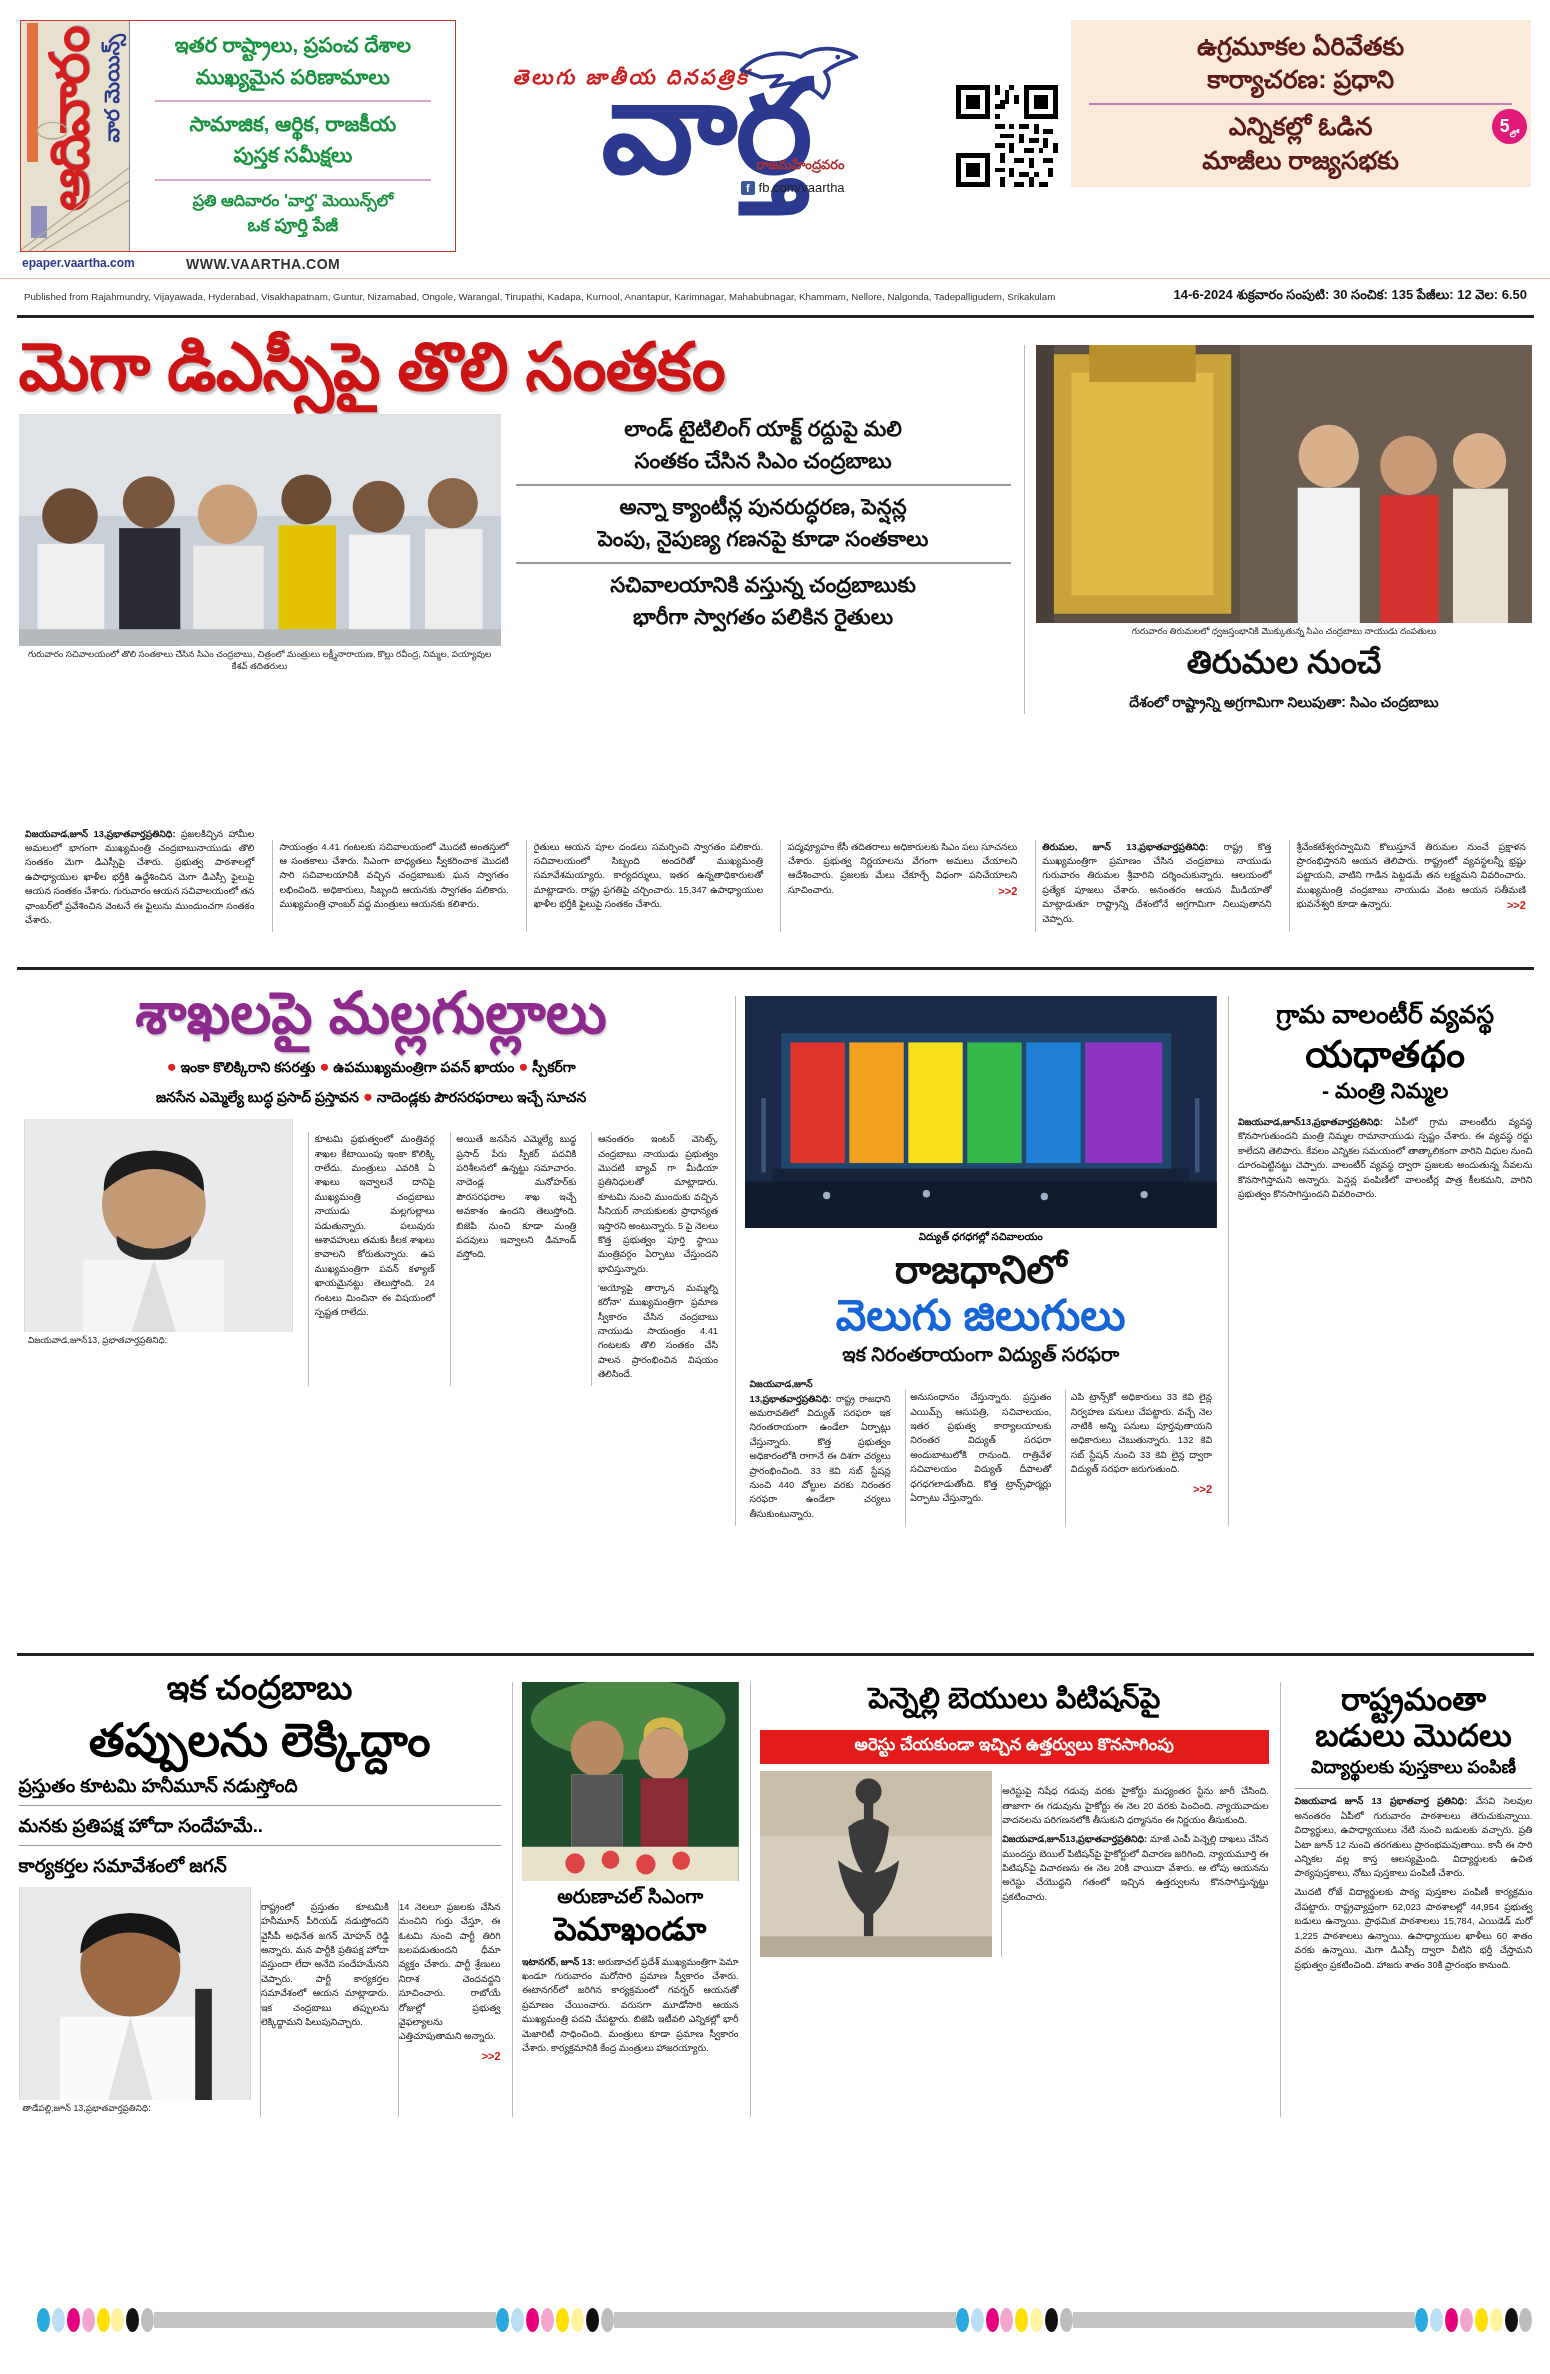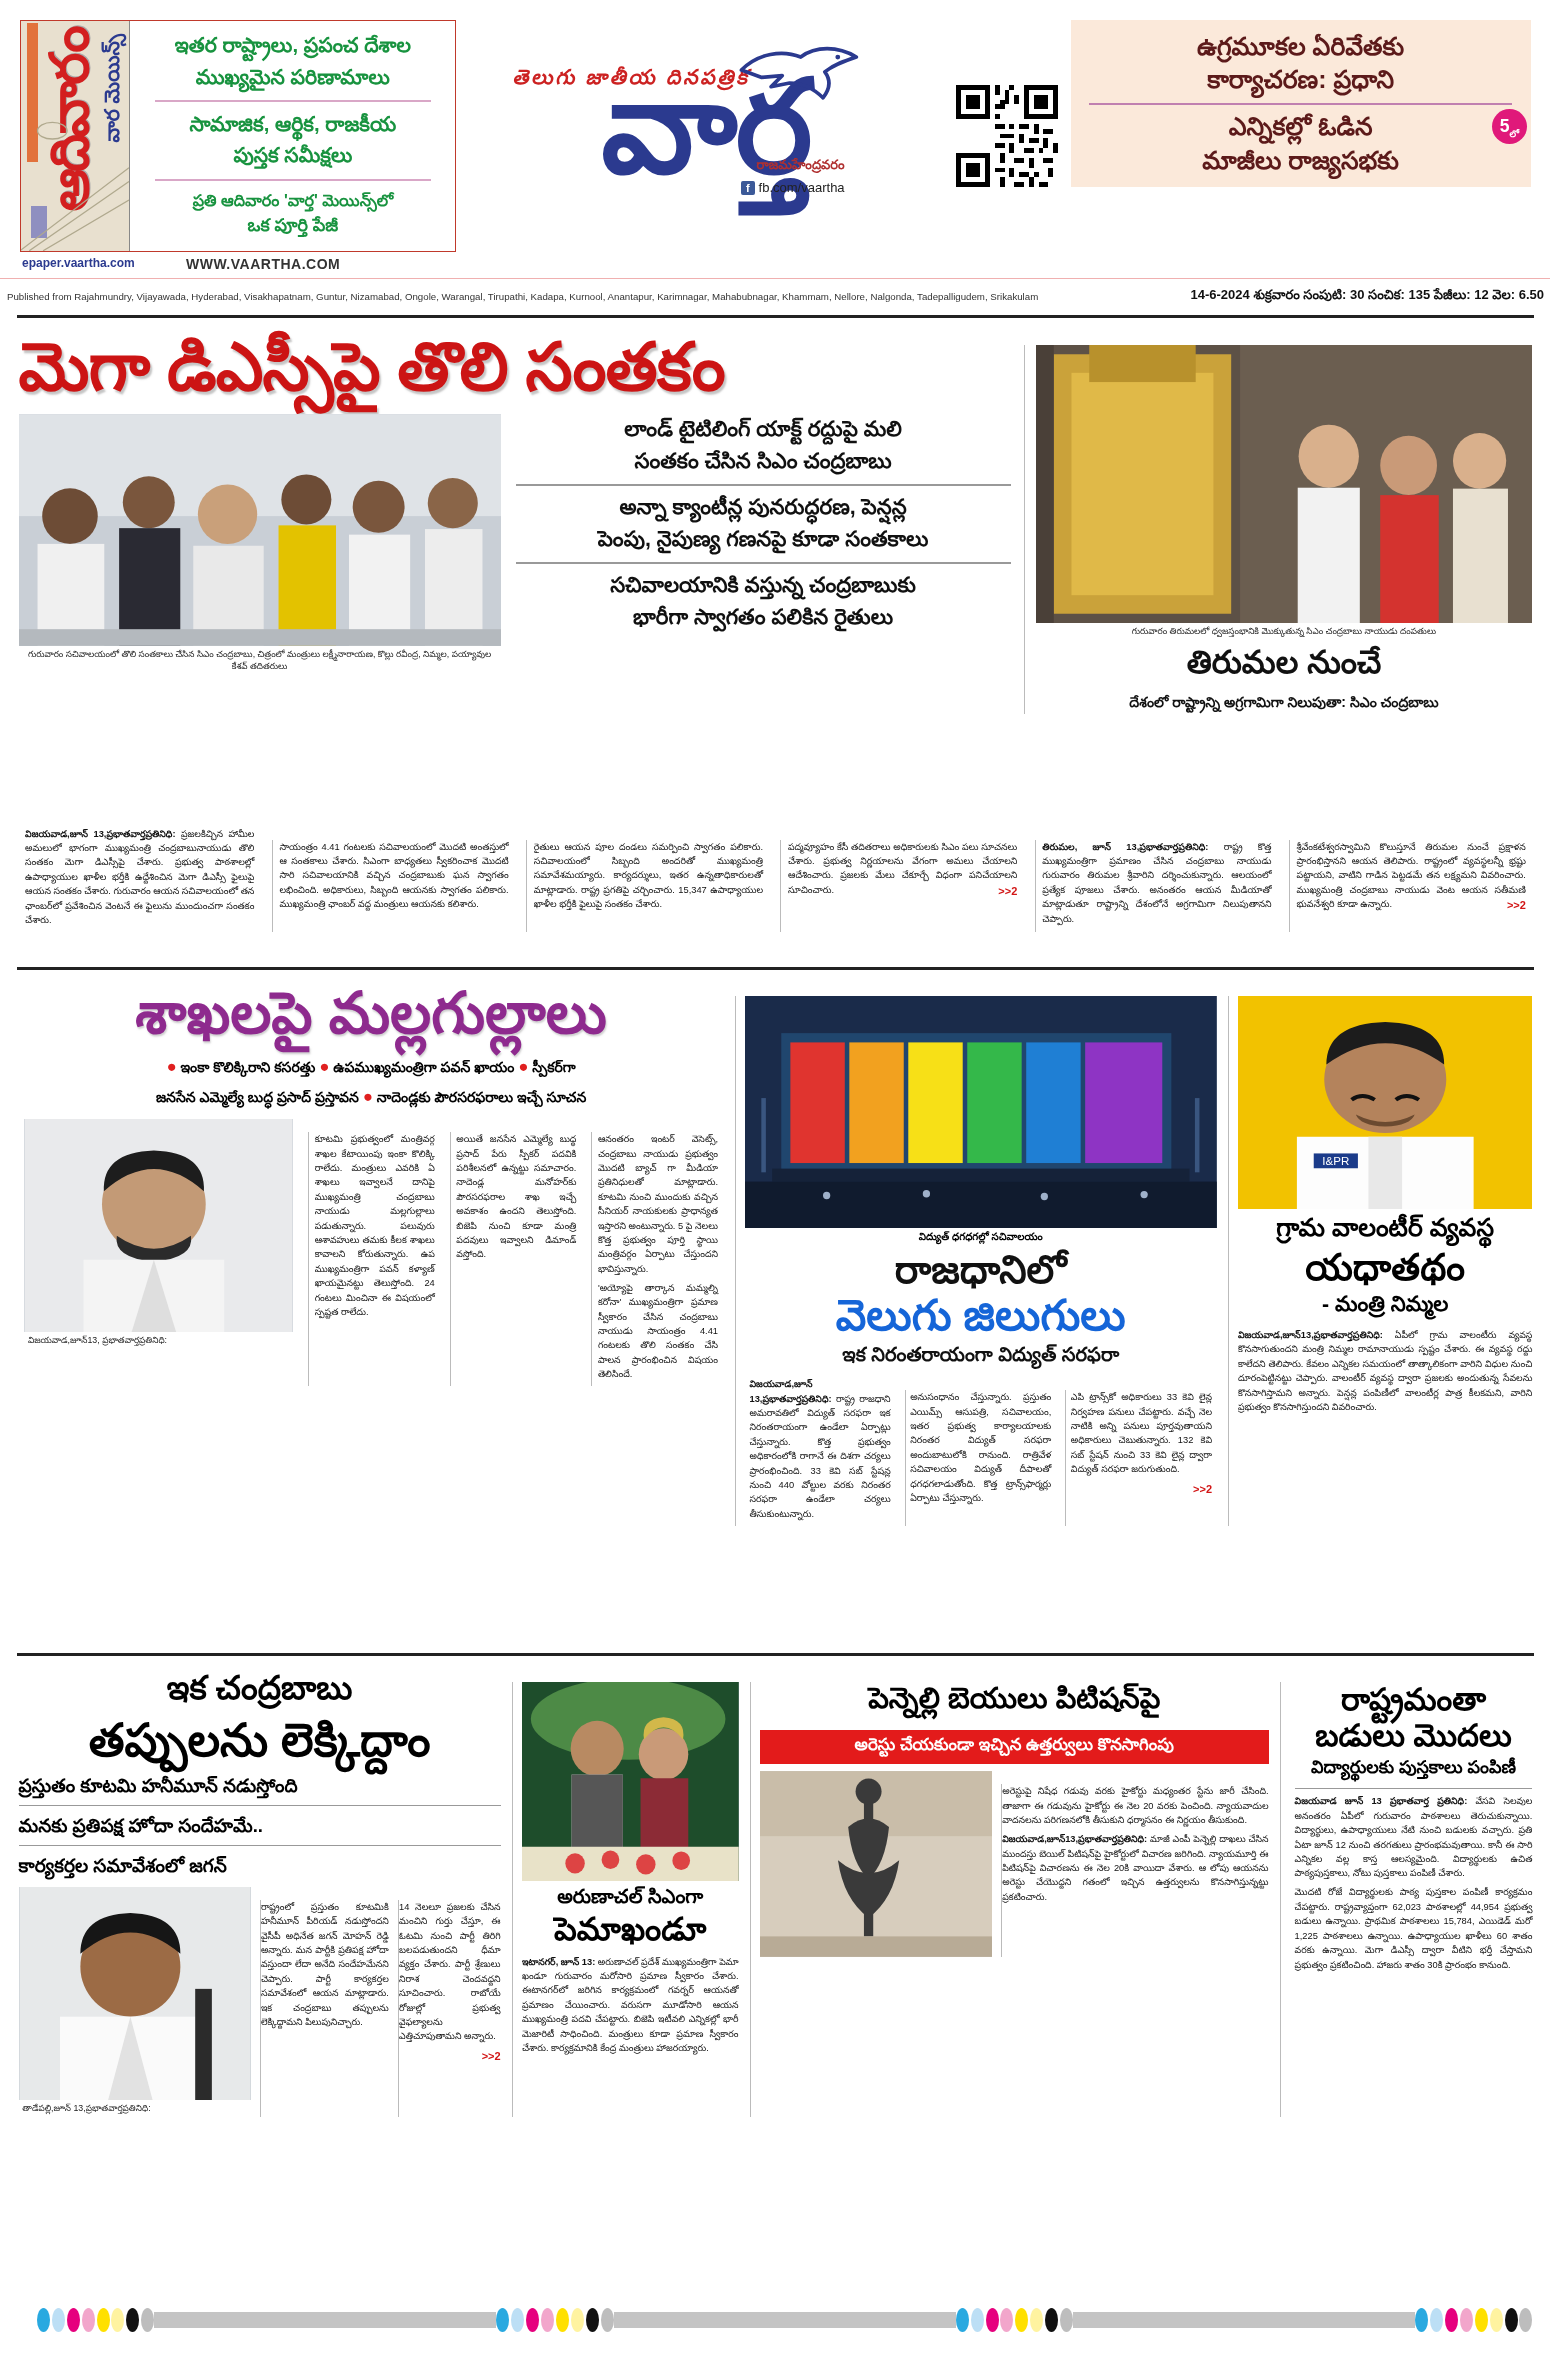--- a/index.html
+++ b/index.html
@@ -49,21 +49,21 @@
   .fb-ico { display:inline-block; width:14px;height:14px;background:#3b5998;color:#fff;font-weight:bold;font-size:11px;text-align:center;line-height:14px;border-radius:1.9px;margin-right:3.7px;}
 
   .right-zone { width: 575px; display:flex; gap:13px; align-items:flex-end; }
   .qr { width:102px;height:102px; margin-top:26px; }
   .promo-right { flex:1; background:#fbe9da; padding:9.3px 13px; position:relative; }
   .pr-line { text-align:center; color:#5c1a1a; font-size:25px; font-weight:bold; line-height:1.35; }
   .pr-div { height:1.9px; background:#c080b0; margin:5.6px 5.6px; }
   .pr-badge { position:absolute; right:3.7px; top:89px; width:35px;height:35px;border-radius:50%;background:#e0197a;color:#fff;font-weight:bold;font-size:17.6px;text-align:center;line-height:35px;}
   .pr-badge sub { font-size:9.3px; }
 
-  .pubbar { position:absolute; left:0; right:0; top:278px; height:35px; border-top:1.9px solid #f0b0b0; display:flex; align-items:center; padding:0 7px; }
+  .pubbar { position:absolute; left:0; right:0; top:278px; height:35px; border-top:1.9px solid #f0b0b0; display:flex; align-items:center; padding:0 24px; }
   .pubbar .left { font-size:9.7px; color:#333; flex:1; }
   .pubbar .right { font-size:13px; color:#111; font-weight:bold; }
 
   .rule { height:2.8px; background:#222; margin:0 16.7px; }
   .rule-thin { height:0.9px; background:#999; margin:0 16.7px; }
 
   
   .col-sep { border-left:0.9px solid #bbb;margin-top:13px; }
   .body-col { font-size:9.3px; line-height:1.55; color:#111; text-align:justify; }
   .body-col p { margin-bottom:4.6px; }
@@ -444,33 +444,20 @@
           <p>అనుసంధానం చేస్తున్నారు. ప్రస్తుతం ఎయిమ్స్ ఆసుపత్రి, సచివాలయం, ఇతర ప్రభుత్వ కార్యాలయాలకు నిరంతర విద్యుత్ సరఫరా అందుబాటులోకి రానుంది. రాత్రివేళ సచివాలయం విద్యుత్ దీపాలతో ధగధగలాడుతోంది. కొత్త ట్రాన్స్‌ఫార్మర్లు ఏర్పాటు చేస్తున్నారు.</p>
         </div>
         <div class="body-col col-sep">
           <p>ఎపి ట్రాన్స్‌కో అధికారులు 33 కెవి లైన్ల నిర్వహణ పనులు చేపట్టారు. వచ్చే నెల నాటికి అన్ని పనులు పూర్తవుతాయని అధికారులు చెబుతున్నారు. 132 కెవి సబ్ స్టేషన్ నుంచి 33 కెవి లైన్ల ద్వారా విద్యుత్ సరఫరా జరుగుతుంది.</p>
           <span class="more">&gt;&gt;2</span>
         </div>
       </div>
     </div>
 
     <div class="s2-right col-sep" style="padding-left:9.3px">
-      <div class="photo r-photo">
-        <svg width="100%" height="213" viewBox="0 0 280 230" preserveAspectRatio="none">
-          <rect width="280" height="230" fill="#f2c200"></rect>
-          <circle cx="140" cy="90" r="58" fill="#b4835c"></circle>
-          <path d="M84 74 q56 -46 112 0 q0 -44 -56 -46 q-56 2 -56 46z" fill="#1c1c1c"></path>
-          <path d="M108 112 q10 -8 22 0 M150 112 q10 -8 22 0" stroke="#111" stroke-width="4" fill="none"></path>
-          <path d="M112 128 q28 16 56 0 q-4 12 -28 13 q-24 -1 -28 -13z" fill="#6b4a30"></path>
-          <rect x="56" y="152" width="168" height="78" fill="#fdfdfd"></rect>
-          <rect x="124" y="152" width="32" height="78" fill="#e8e8e8"></rect>
-          <rect x="72" y="170" width="42" height="16" fill="#1b3b8a"></rect>
-          <text x="93" y="183" font-size="11" fill="#fff" text-anchor="middle" font-family="Liberation Sans">I&amp;PR</text>
-        </svg>
-      </div>
       <div class="r-h1">గ్రామ వాలంటీర్ వ్యవస్థ</div>
       <div class="r-h2">యధాతథం</div>
       <div class="r-h3">- మంత్రి నిమ్మల</div>
       <div class="body-col" style="margin-top:7.4px">
         <p><span class="dateline">విజయవాడ,జూన్13,ప్రభాతవార్తప్రతినిధి:</span>
            <span>ఏపీలో గ్రామ వాలంటీరు వ్యవస్థ కొనసాగుతుందని మంత్రి నిమ్మల రామానాయుడు స్పష్టం చేశారు. ఈ వ్యవస్థ రద్దు కాలేదని తెలిపారు. కేవలం ఎన్నికల సమయంలో తాత్కాలికంగా వారిని విధుల నుంచి దూరంపెట్టినట్టు చెప్పారు. వాలంటీర్ వ్యవస్థ ద్వారా ప్రజలకు అందుతున్న సేవలను కొనసాగిస్తామని అన్నారు. పెన్షన్ల పంపిణీలో వాలంటీర్ల పాత్ర కీలకమని, వారిని ప్రభుత్వం కొనసాగిస్తుందని వివరించారు.</span></p>
       </div>
     </div>
   </div>
 

